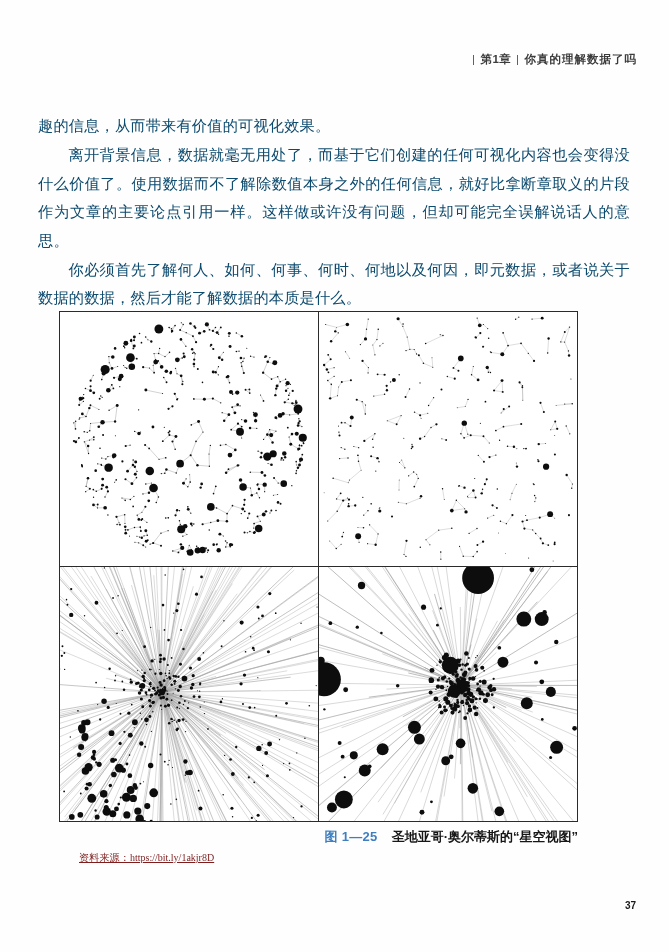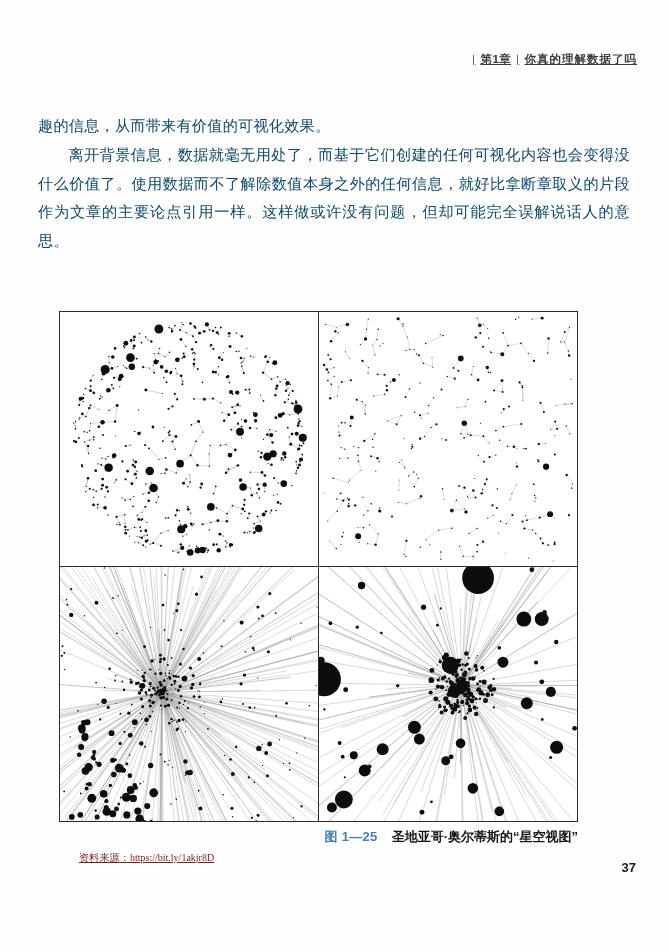--- a/index.html
+++ b/index.html
@@ -26,21 +26,20 @@
   .running-head {
     position: absolute;
     top: 52px;
     right: 32px;
     font-size: 11.5px;
     letter-spacing: 0.4px;
     color: #3c3c3c;
     white-space: nowrap;
     font-family: "Liberation Sans", "DejaVu Sans", sans-serif;
     font-weight: 600;
-    text-decoration: underline;
   }
   .running-head .sep {
     color: #555;
     padding: 0 5px;
     font-weight: 400;
   }
   .running-head .chap { font-weight: 700; }
   .running-head .title { font-weight: 600; letter-spacing: 1px; }
 
   
@@ -112,39 +111,40 @@
     white-space: nowrap;
     text-decoration: underline;
   }
   .source .lbl { letter-spacing: 0.2px; }
   .source .url { font-family: "Liberation Serif", "DejaVu Serif", serif; }
 
   
   .folio {
     position: absolute;
     right: 33px;
-    top: 860px;
-    font-size: 13px;
+    top: 900px;
+    font-size: 10px;
     font-weight: 700;
     font-family: "Liberation Sans", "DejaVu Sans", sans-serif;
     color: #1a1a1a;
   }
 </style>
 </head>
 <body>
 
 <div class="page">
 
   <div class="running-head">
     <span class="sep">|</span><span class="chap">第1章</span><span class="sep">|</span><span class="title">你真的理解数据了吗</span>
   </div>
 
   <div class="body-copy">
     <p class="para">趣的信息，从而带来有价值的可视化效果。</p>
     <p class="para indent">离开背景信息，数据就毫无用处了，而基于它们创建的任何可视化内容也会变得没什么价值了。使用数据而不了解除数值本身之外的任何信息，就好比拿断章取义的片段作为文章的主要论点引用一样。这样做或许没有问题，但却可能完全误解说话人的意思。</p>
+    <p class="para indent">你必须首先了解何人、如何、何事、何时、何地以及何因，即元数据，或者说关于数据的数据，然后才能了解数据的本质是什么。</p>
   </div>
 
   <div class="figure">
 
     <div class="panel br-line bb-line">
       <svg viewBox="0 0 260 256" preserveAspectRatio="none">
         <g id="p1-edges" stroke="#9b9b9b" stroke-width="0.45" fill="none">
             <line x1="128.18" y1="224.76" x2="124.00" y2="226.40"></line>
             <line x1="128.18" y1="224.76" x2="122.41" y2="219.35"></line>
             <line x1="57.76" y1="94.43" x2="49.57" y2="99.26"></line>

